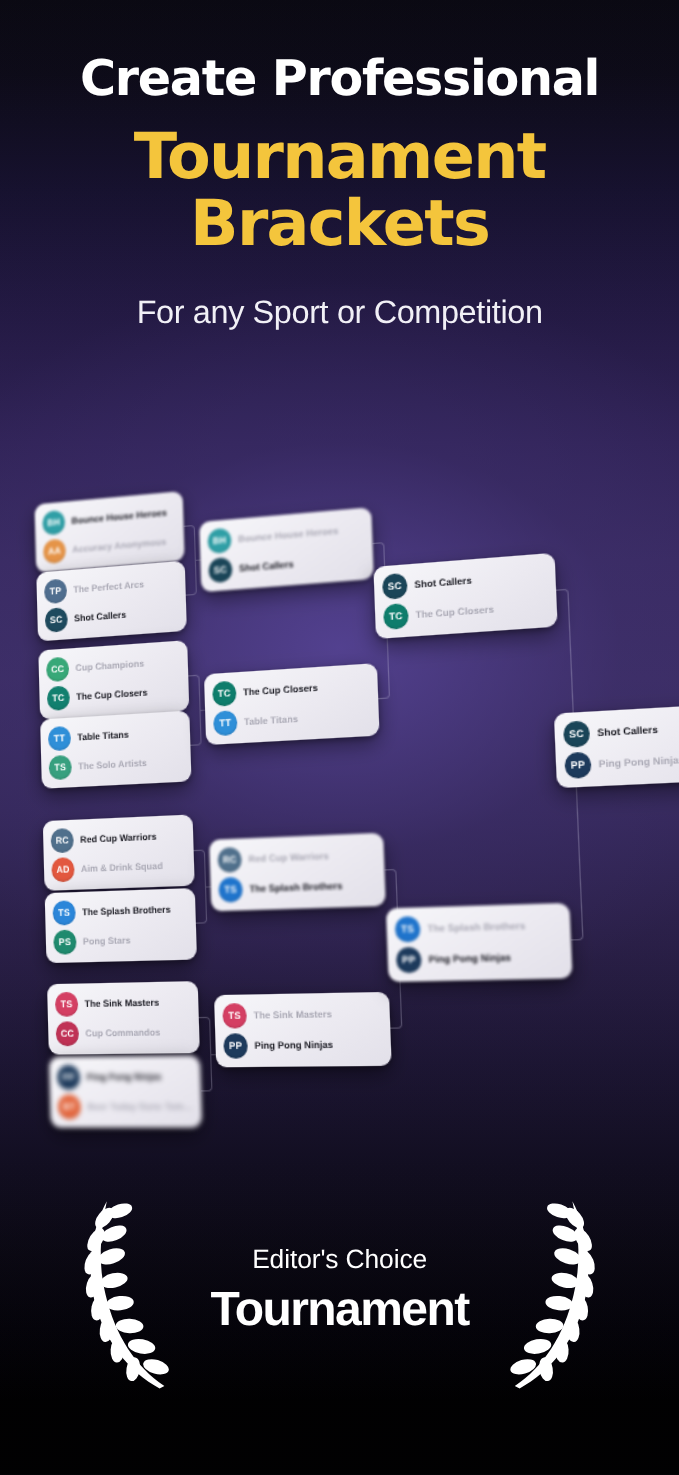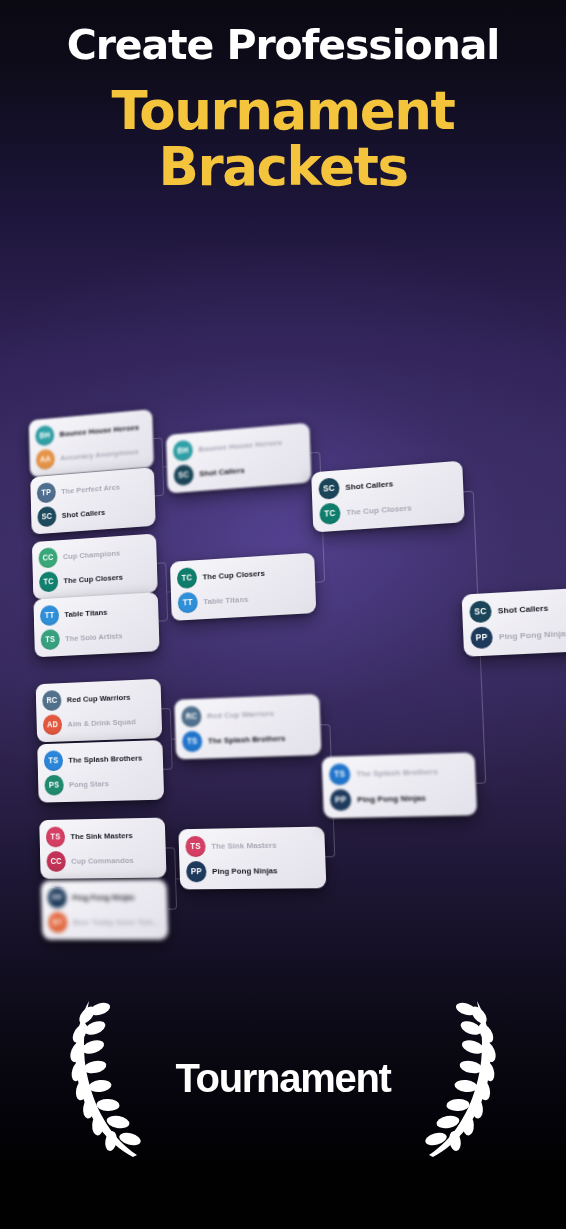--- a/index.html
+++ b/index.html
@@ -33,21 +33,21 @@
         #120e21 79%,
         #0a0812 85%,
         #040309 90%,
         #000000 95%,
         #000000 100%);
   }
 
   
   .hero {
     position: relative;
-    padding-top: 24px;
+    padding-top: 44px;
     text-align: center;
     z-index: 5;
   }
   .hero h1 {
     font-size: 41px;
     line-height: 1.04;
     font-weight: 700;
     color: #ffffff;
     letter-spacing: -1.1px;
     font-family: "DejaVu Sans", sans-serif;
@@ -202,20 +202,21 @@
 <body>
 
 <div id="screen">
 
   <div class="hero">
     <h1>Create Professional</h1>
     <h2>
       <span>Tournament</span>
       <span class="l2">Brackets</span>
     </h2>
+    <div class="subtitle">For any Sport or Competition</div>
   </div>
 
   <div class="bracket-wrap">
     <div class="bracket" id="bracket">
         <div class="match bl2" style="left: 18px; top: 22px;">
           <div class="team winner">
             <span class="avatar" style="background: rgb(47, 159, 166);">BH</span>
             <span class="tname">Bounce House Heroes</span>
           </div>
           <div class="team">
@@ -399,20 +400,21 @@
             <ellipse cx="22" cy="119" rx="10.5" ry="5.8" transform="rotate(-82 22 119)"></ellipse>
             <ellipse cx="41" cy="116" rx="11.5" ry="6" transform="rotate(2 41 116)"></ellipse>
             <ellipse cx="31" cy="136" rx="10.5" ry="5.8" transform="rotate(-86 31 136)"></ellipse>
             <ellipse cx="51" cy="133" rx="11.5" ry="6" transform="rotate(10 51 133)"></ellipse>
             <ellipse cx="44" cy="152" rx="10" ry="5.6" transform="rotate(-80 44 152)"></ellipse>
             <ellipse cx="63" cy="150" rx="11" ry="5.8" transform="rotate(16 63 150)"></ellipse>
           </g>
         </g>
       </svg>
 
+      <div class="award-eyebrow">Editor's Choice</div>
       <div class="award-title">
         <span>Tournament</span>
       </div>
 
       <svg class="laurel right" viewBox="0 0 74 172">
         <g fill="#ffffff">
           <path d="M66 168 C40 154 20 128 12 96 C5 66 9 36 22 12 C16 40 15 66 21 90 C29 124 46 150 70 166 Z"></path>
           <g>
             <ellipse cx="20" cy="26" rx="10" ry="5.5" transform="rotate(-50 20 26)"></ellipse>
             <ellipse cx="33" cy="20" rx="10.5" ry="5.5" transform="rotate(-18 33 20)"></ellipse>

